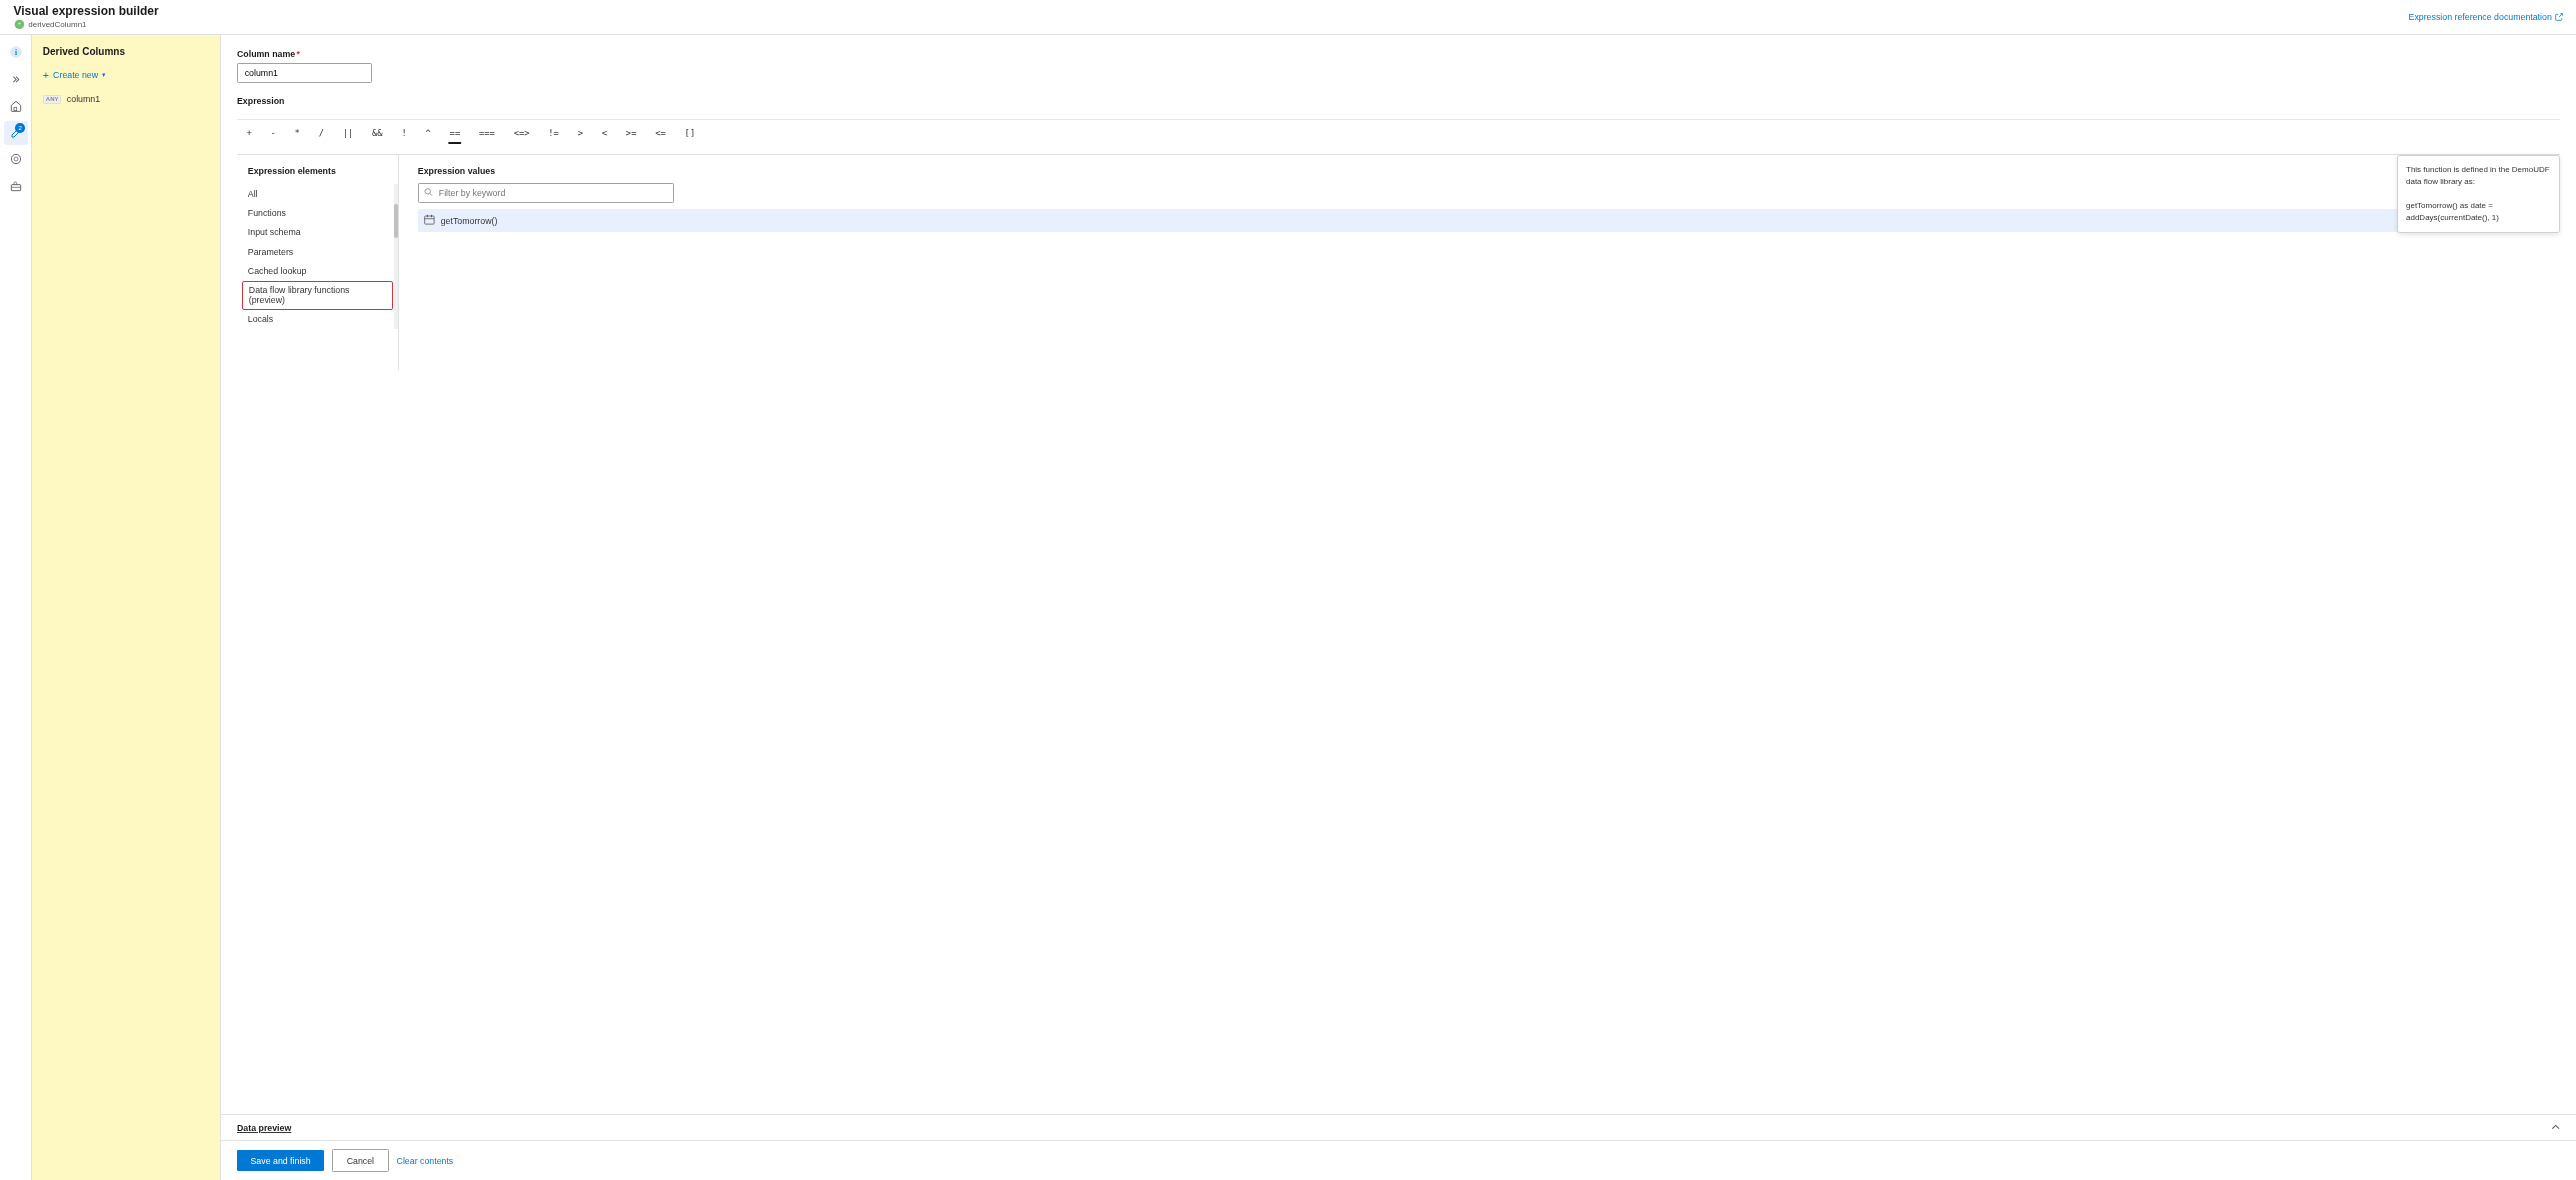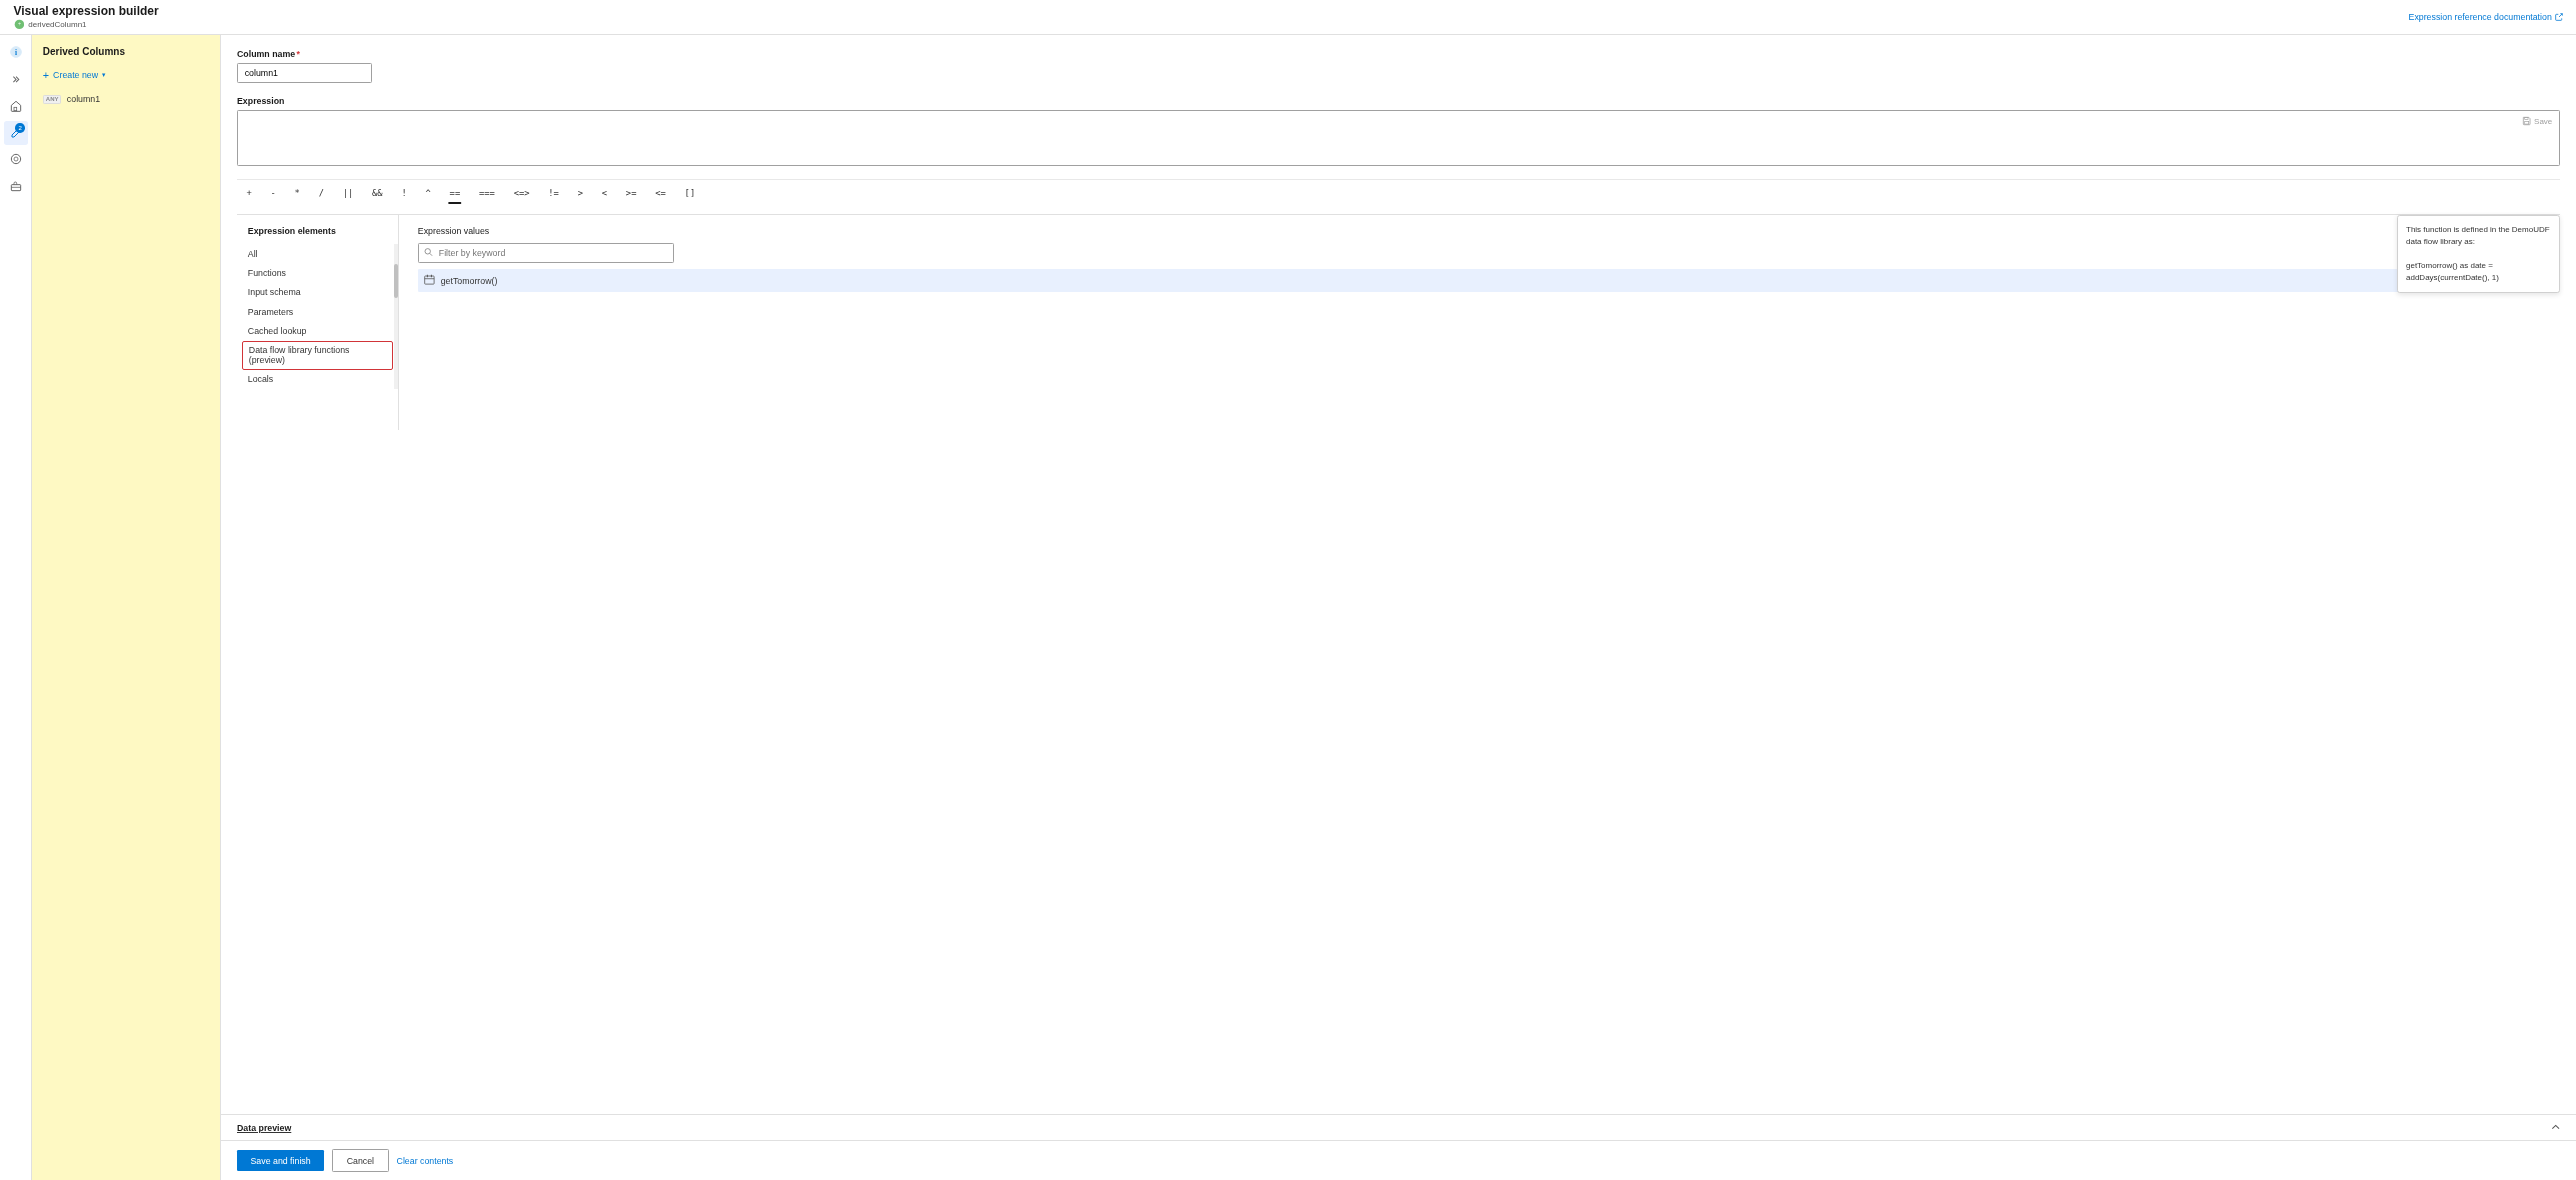--- a/index.html
+++ b/index.html
@@ -240,21 +240,21 @@
       position: relative;
     }
 
     .expr-values {
       flex: 1;
       padding: 10.8px;
       position: relative;
     }
     .expr-values-title {
       font-size: 8.8px;
-      font-weight: 400;
+      font-weight: 700;
       margin-bottom: 6.7px;
       color: #1a1a1a;
     }
     .filter-input-wrap {
       position: relative;
       margin-bottom: 6.7px;
     }
     .filter-input-wrap .search-icon-inner {
       position: absolute;
       left: 6.7px;
@@ -441,31 +441,20 @@
 
       
       <div class="field-label">
         <span>Column name</span><span class="required">*</span>
       </div>
       <input class="column-name-input" type="text" value="column1" style="">
 
       
       <div class="expression-section">
         <div class="expression-label">Expression</div>
-        <div class="expression-editor-wrapper">
-          <textarea class="expression-editor" style=""></textarea>
-          <button class="save-btn-inline">
-            <svg width="9.4" height="9.4" viewBox="0 0 14 14">
-              <path d="M2 2h8l2 2v8a1 1 0 01-1 1H3a1 1 0 01-1-1z" stroke="#a0a0a0" stroke-width="1.2" fill="none"></path>
-              <rect x="4" y="8" width="6" height="4" stroke="#a0a0a0" stroke-width="1" fill="none"></rect>
-              <rect x="4" y="2" width="5" height="3" stroke="#a0a0a0" stroke-width="1" fill="none"></rect>
-            </svg>
-            <span>Save</span>
-          </button>
-        </div>
       </div>
 
       
       <div class="operator-bar">
         <button class="op-btn">+</button>
         <button class="op-btn">-</button>
         <button class="op-btn">*</button>
         <button class="op-btn">/</button>
         <button class="op-btn">||</button>
         <button class="op-btn">&amp;&amp;</button>

